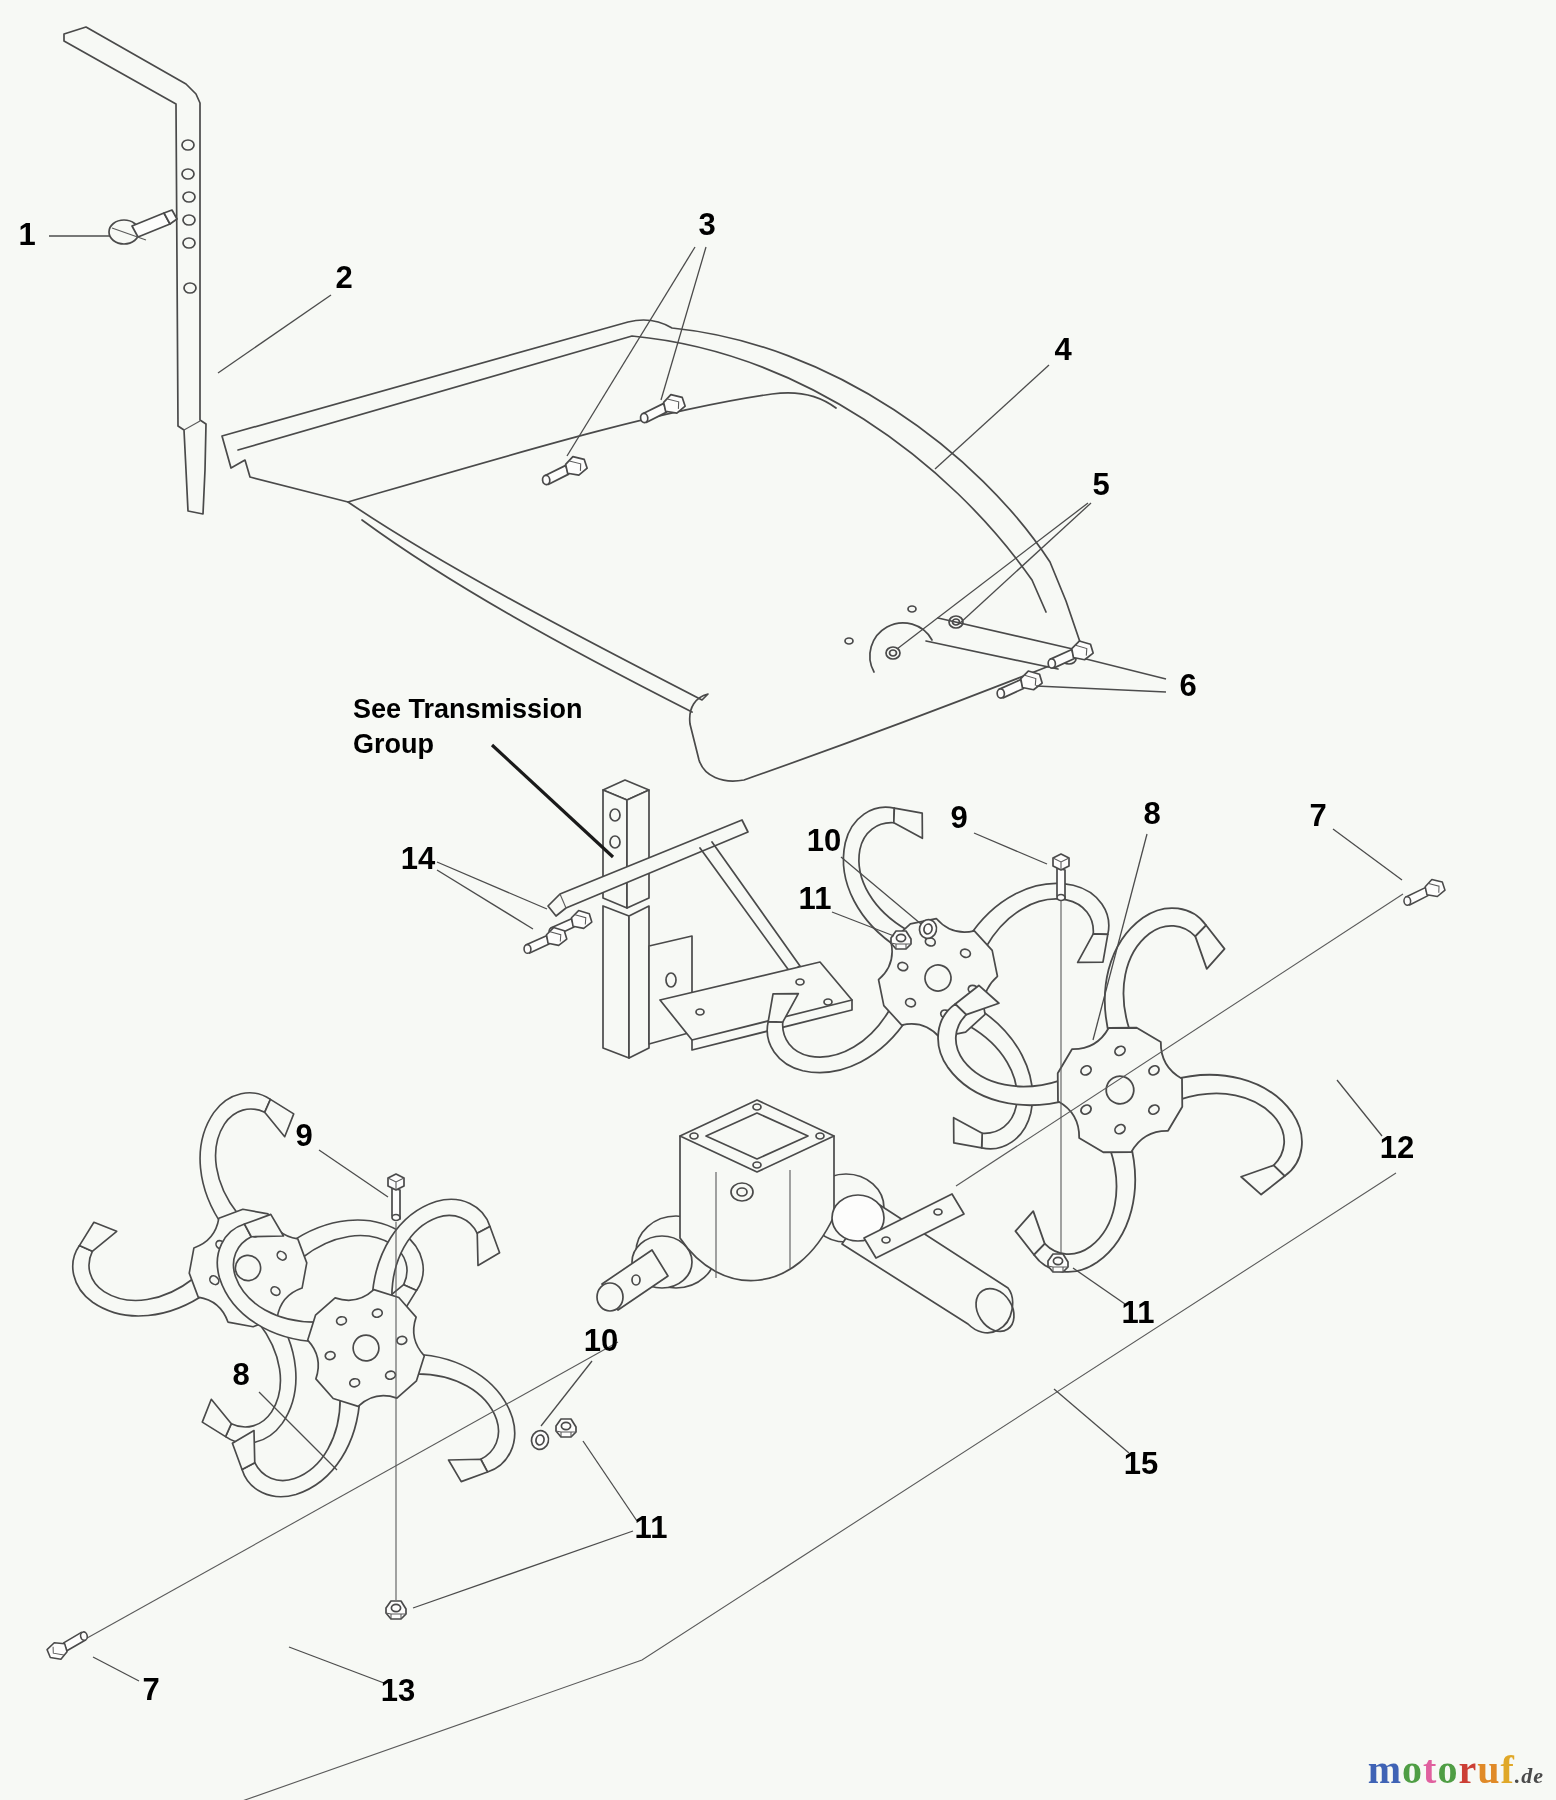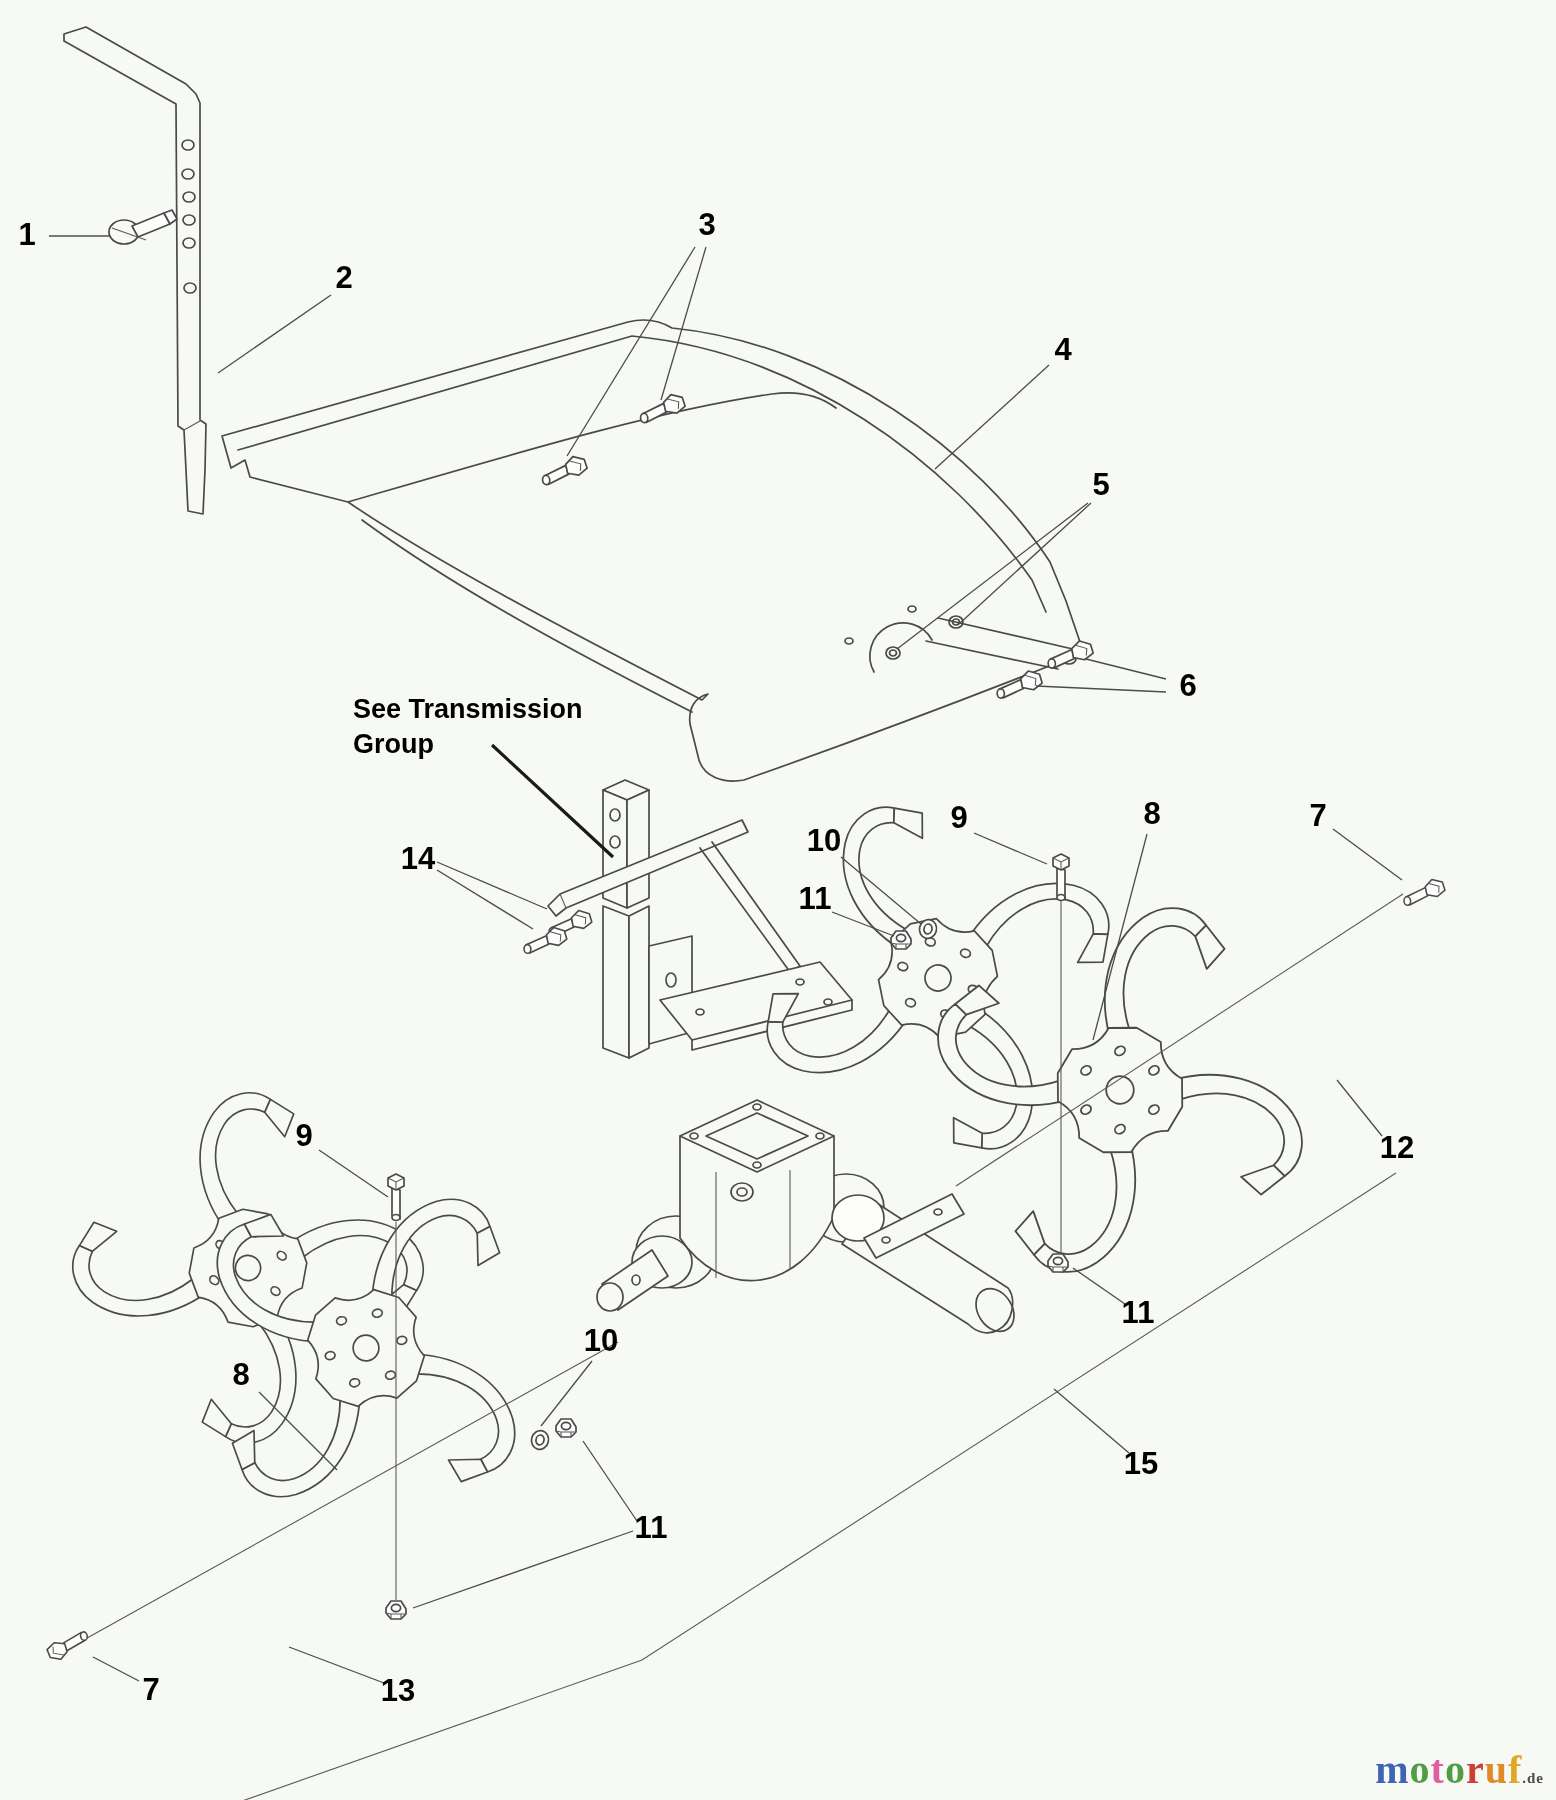--- a/index.html
+++ b/index.html
@@ -9,21 +9,21 @@
   .art{stroke:#4a4a4a;stroke-width:1.7;fill:none;stroke-linejoin:round;stroke-linecap:round;}
   .artf{stroke:#4a4a4a;stroke-width:1.7;fill:#f7f9f5;stroke-linejoin:round;stroke-linecap:round;}
   .artw{stroke:#4a4a4a;stroke-width:1.7;fill:#fdfdfc;stroke-linejoin:round;stroke-linecap:round;}
   .thin{stroke:#5a5a5a;stroke-width:1.1;fill:none;}
   .leader{stroke:#4c4c4c;stroke-width:1.3;fill:none;}
   .leader-thick{stroke:#1a1a1a;stroke-width:3.2;fill:none;}
   .callout{font:700 31px "Liberation Sans",sans-serif;fill:#000;text-anchor:middle;}
   .note{font:700 27px "Liberation Sans",sans-serif;fill:#000;}
   .watermark{position:absolute;right:12px;bottom:10px;font:700 40px "Liberation Serif",serif;
              letter-spacing:1px;line-height:1;}
-  .watermark .suffix{font-size:15px;font-weight:700;}
+  .watermark .suffix{font-size:22px;font-weight:700;font-style:italic;}
 </style>
 </head>
 <body>
 
 <div class="stage">
 <svg id="diagram-svg" width="1556" height="1800" viewBox="0 0 1556 1800">
 
   <defs>
 
     <g id="boltG">

